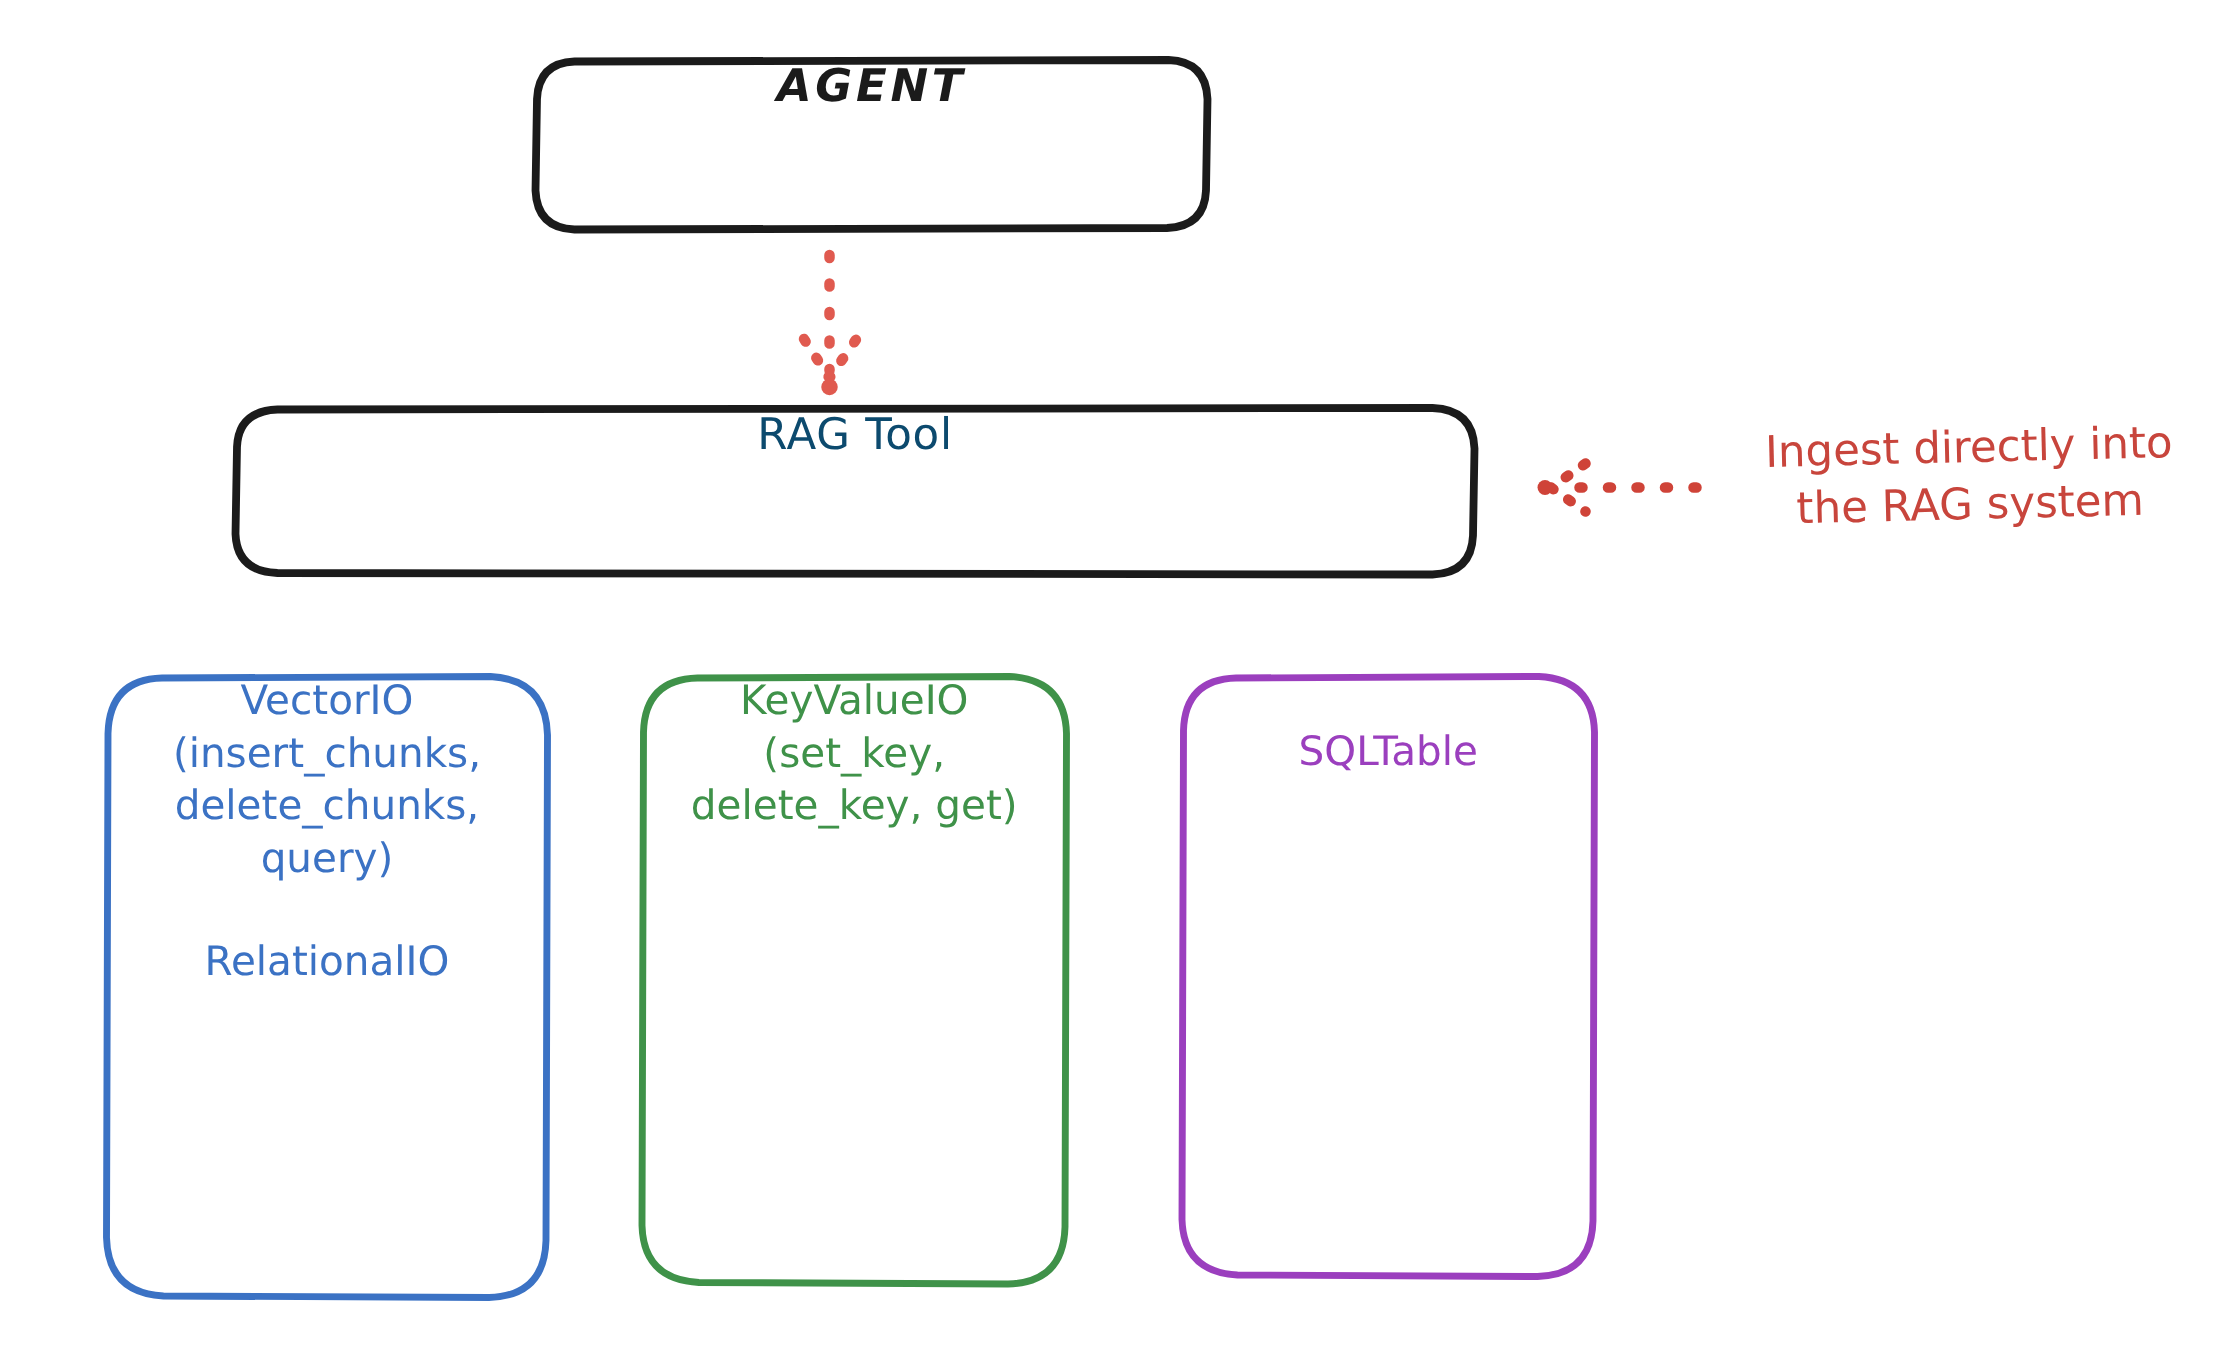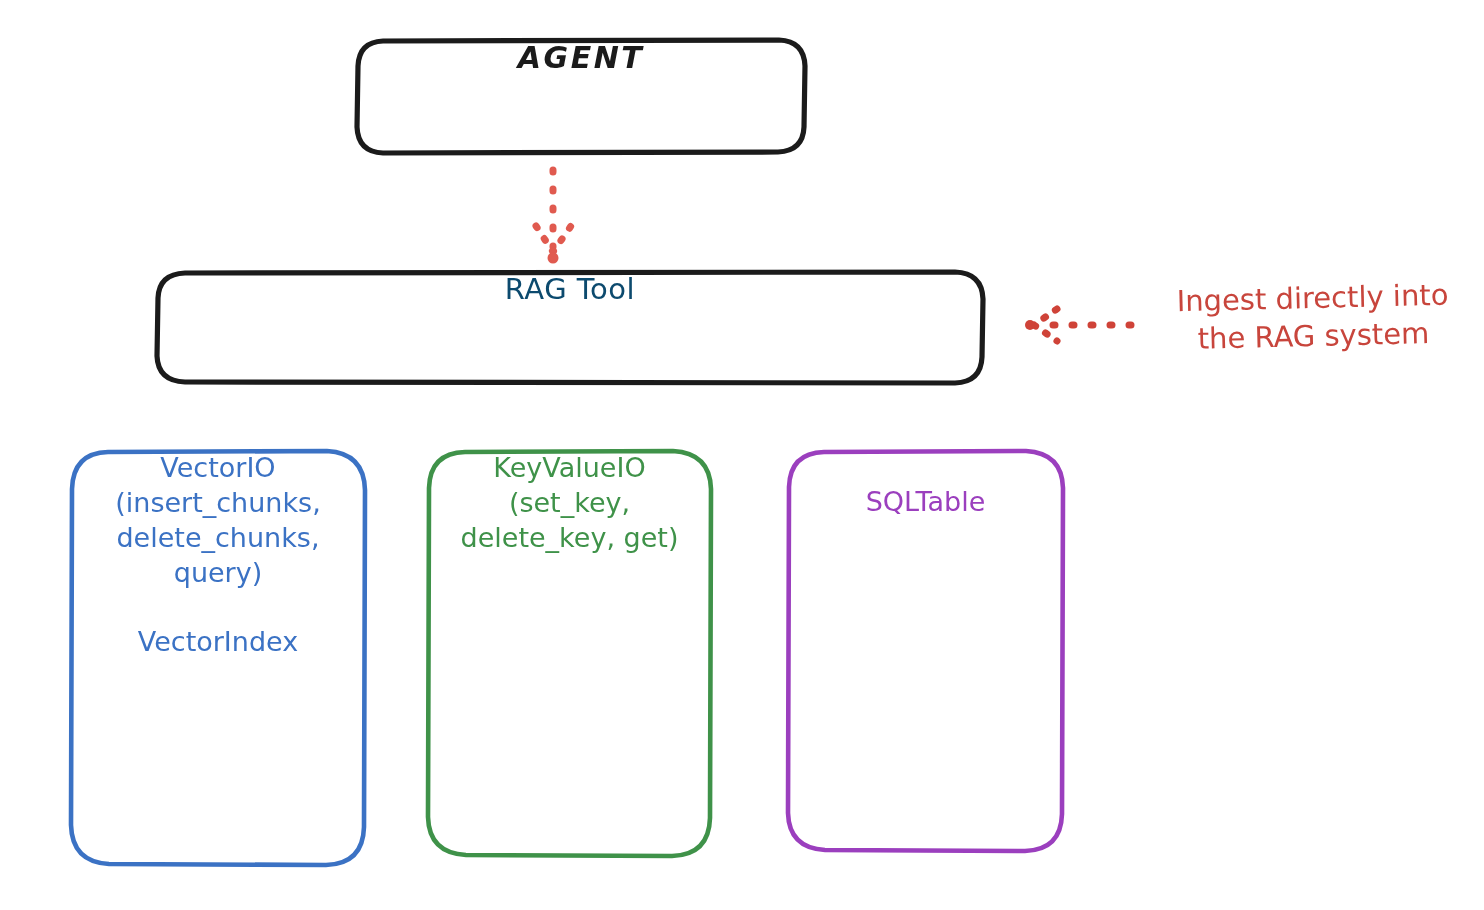--- a/index.html
+++ b/index.html
@@ -157,21 +157,21 @@
 
 <div class="node" id="node-rag-tool">
   <div class="node-label">RAG Tool</div>
 </div>
 
 <div class="node provider" id="node-vectorio">
   <div class="api-block">VectorIO
 (insert_chunks,
 delete_chunks,
 query)</div>
-  <div class="index-block">VectorIndex</div>
+  <div class="index-block">RelationalIO</div>
 </div>
 
 <div class="node provider" id="node-keyvalueio">
   <div class="api-block">KeyValueIO
 (set_key,
 delete_key, get)</div>
 </div>
 
 <div class="node provider" id="node-relationalio">
   <div class="index-block">SQLTable</div>

